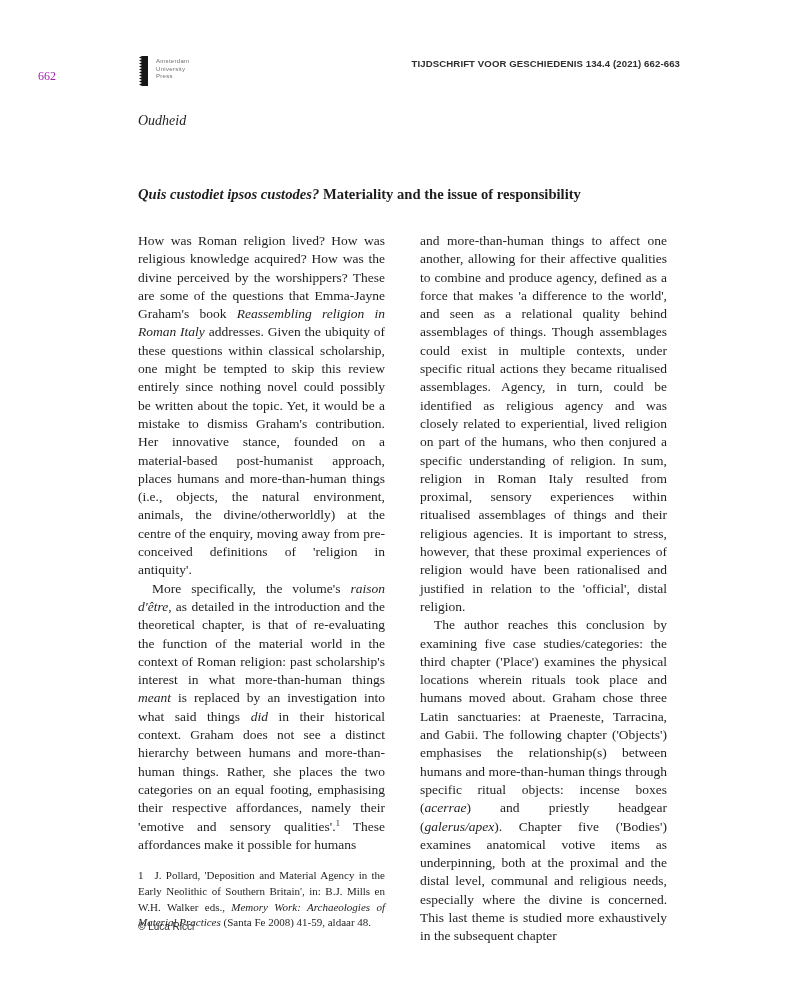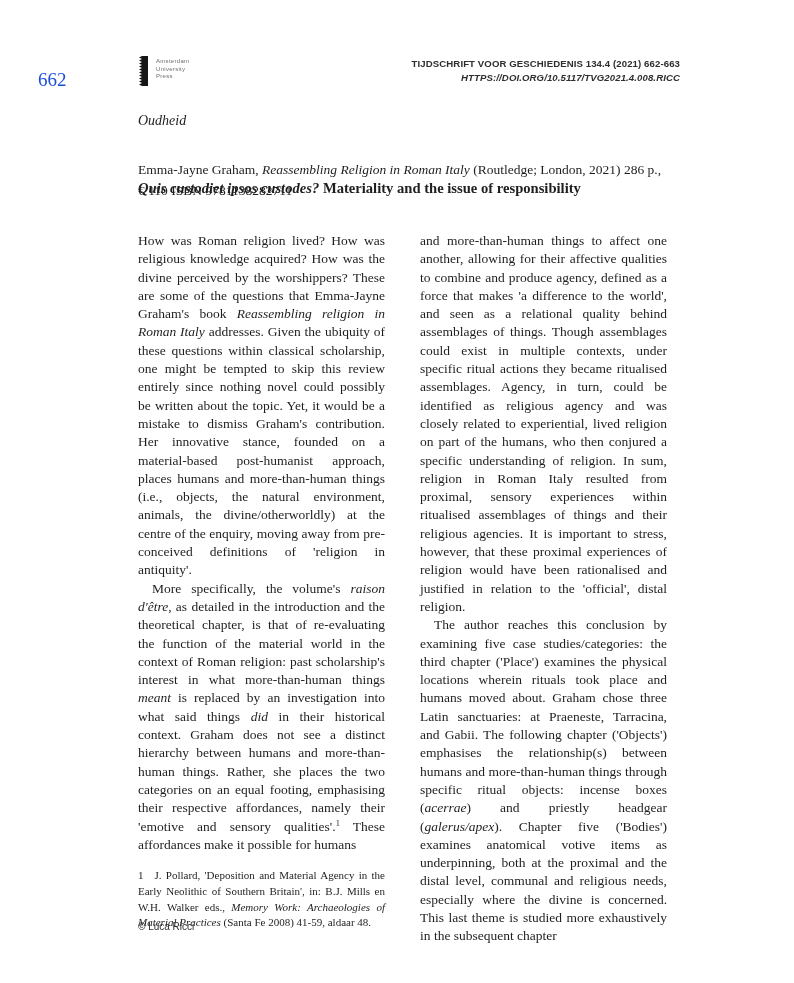--- a/index.html
+++ b/index.html
@@ -1,28 +1,28 @@
 <!DOCTYPE html>
 <html><head>
 <meta charset="utf-8">
 <style>
   html,body{margin:0;padding:0;background:#ffffff;}
   .page{position:relative;width:794px;height:983px;background:#ffffff;overflow:hidden;
         font-family:"Liberation Serif",serif;color:#1e1e1e;}
-  .pagenum{position:absolute;left:38px;top:69px;font-size:19px;color:#1d4ed8;}
+  .pagenum{position:absolute;left:38px;top:69px;font-size:12px;color:#a21caf;}
   .logo{position:absolute;left:139px;top:56px;display:flex;gap:8px;align-items:flex-start;}
   .logo-text{font-family:"Liberation Sans",sans-serif;font-size:6px;line-height:7.5px;
              color:#6e6e6e;letter-spacing:.3px;padding-top:2px;}
   .head-right{position:absolute;right:114px;top:57px;text-align:right;
               font-family:"Liberation Sans",sans-serif;font-size:9.6px;line-height:13.5px;
               color:#2e2e2e;font-weight:700;letter-spacing:.1px;}
   .head-right .doi{font-style:italic;}
   .section{position:absolute;left:138px;top:113px;font-size:14px;font-style:italic;}
   .citation{position:absolute;left:138px;top:145px;font-size:13.5px;line-height:21px;white-space:nowrap;}
-  .title{position:absolute;left:138px;top:180px;font-size:14.6px;font-weight:700;}
+  .title{position:absolute;left:138px;top:186px;font-size:14.6px;font-weight:700;}
   .columns{position:absolute;left:138px;top:232px;width:529px;display:flex;gap:35px;}
   .col{width:247px;}
   .body-p{margin:0;text-align:justify;font-size:13.5px;line-height:18.3px;}
   .body-p.indent{text-indent:14px;}
   .footnote{margin:14px 0 0 0;text-align:justify;font-size:11px;line-height:15.8px;}
   .footer{position:absolute;left:138px;top:920px;font-family:"Liberation Sans",sans-serif;
           font-size:10px;line-height:14px;color:#2e2e2e;}
   .i{font-style:italic;}
   sup{font-size:62%;line-height:0;vertical-align:super;}
 </style>
@@ -41,26 +41,24 @@
     </span>
     <span class="logo-text">
       <div>Amsterdam</div>
       <div>University</div>
       <div>Press</div>
     </span>
   </div>
 
   <div class="head-right">
     <div>TIJDSCHRIFT VOOR GESCHIEDENIS 134.4 (2021) 662-663</div>
-    <div class="doi">HTTPS://DOI.ORG/10.5117/TVG2021.4.008.RICC</div>
   </div>
 
   <div class="section">Oudheid</div>
 
-  <p class="citation"><span>Emma-Jayne Graham, </span><span class="i">Reassembling Religion in Roman Italy</span><span> (Routledge; London, 2021) 286 p.,</span><br><span>€ 110 ISBN 9781138282711</span></p>
 
   <h1 class="title" style="margin:0;"><span class="i">Quis custodiet ipsos custodes?</span><span> Materiality and the issue of responsibility</span></h1>
 
   <div class="columns">
     <div class="col">
       <p class="body-p"><span>How was Roman religion lived? How was religious knowledge acquired? How was the divine perceived by the worshippers? These are some of the questions that Emma-Jayne Graham's book </span><span class="i">Reassembling religion in Roman Italy</span><span> addresses. Given the ubiquity of these questions within classical scholarship, one might be tempted to skip this review entirely since nothing novel could possibly be written about the topic. Yet, it would be a mistake to dismiss Graham's contribution. Her innovative stance, founded on a material-based post-humanist approach, places humans and more-than-human things (i.e., objects, the natural environment, animals, the divine/otherworldly) at the centre of the enquiry, moving away from pre-conceived definitions of 'religion in antiquity'.</span></p>
       <p class="body-p indent"><span>More specifically, the volume's </span><span class="i">raison d'être</span><span>, as detailed in the introduction and the theoretical chapter, is that of re-evaluating the function of the material world in the context of Roman religion: past scholarship's interest in what more-than-human things </span><span class="i">meant</span><span> is replaced by an investigation into what said things </span><span class="i">did</span><span> in their historical context. Graham does not see a distinct hierarchy between humans and more-than-human things. Rather, she places the two categories on an equal footing, emphasising their respective affordances, namely their 'emotive and sensory qualities'.</span><sup>1</sup><span> These affordances make it possible for humans</span></p>
       <p class="footnote"><span>1 J. Pollard, 'Deposition and Material Agency in the Early Neolithic of Southern Britain', in: B.J. Mills en W.H. Walker eds., </span><span class="i">Memory Work: Archaeologies of Material Practices</span><span> (Santa Fe 2008) 41-59, aldaar 48.</span></p>
     </div>
     <div class="col">

